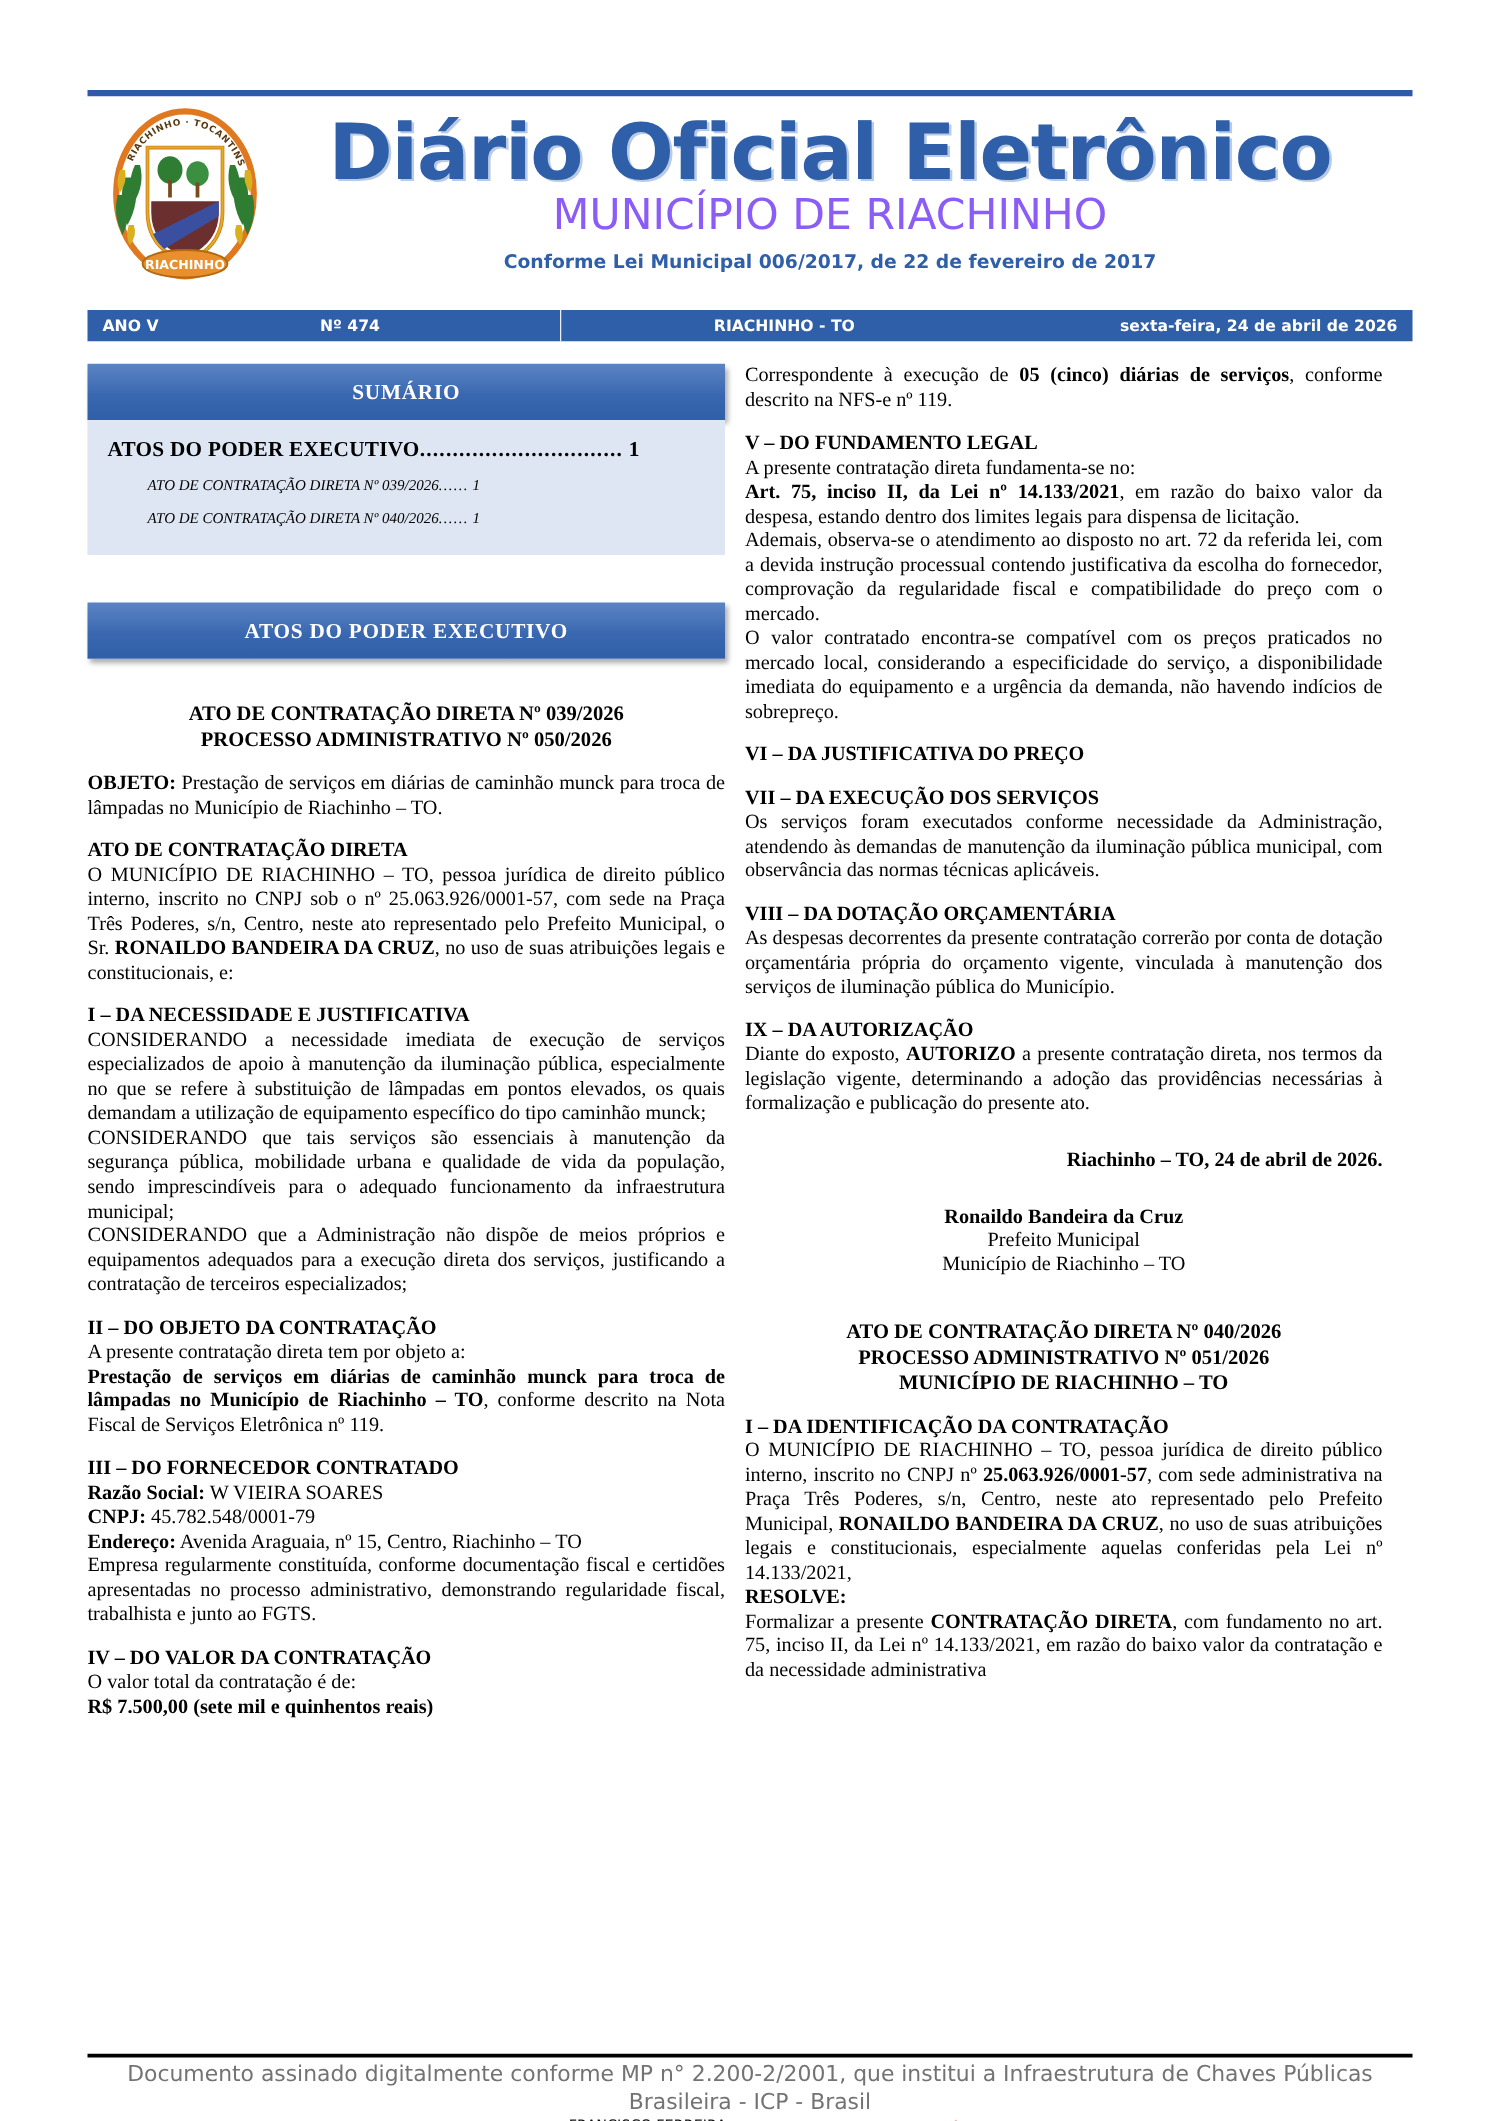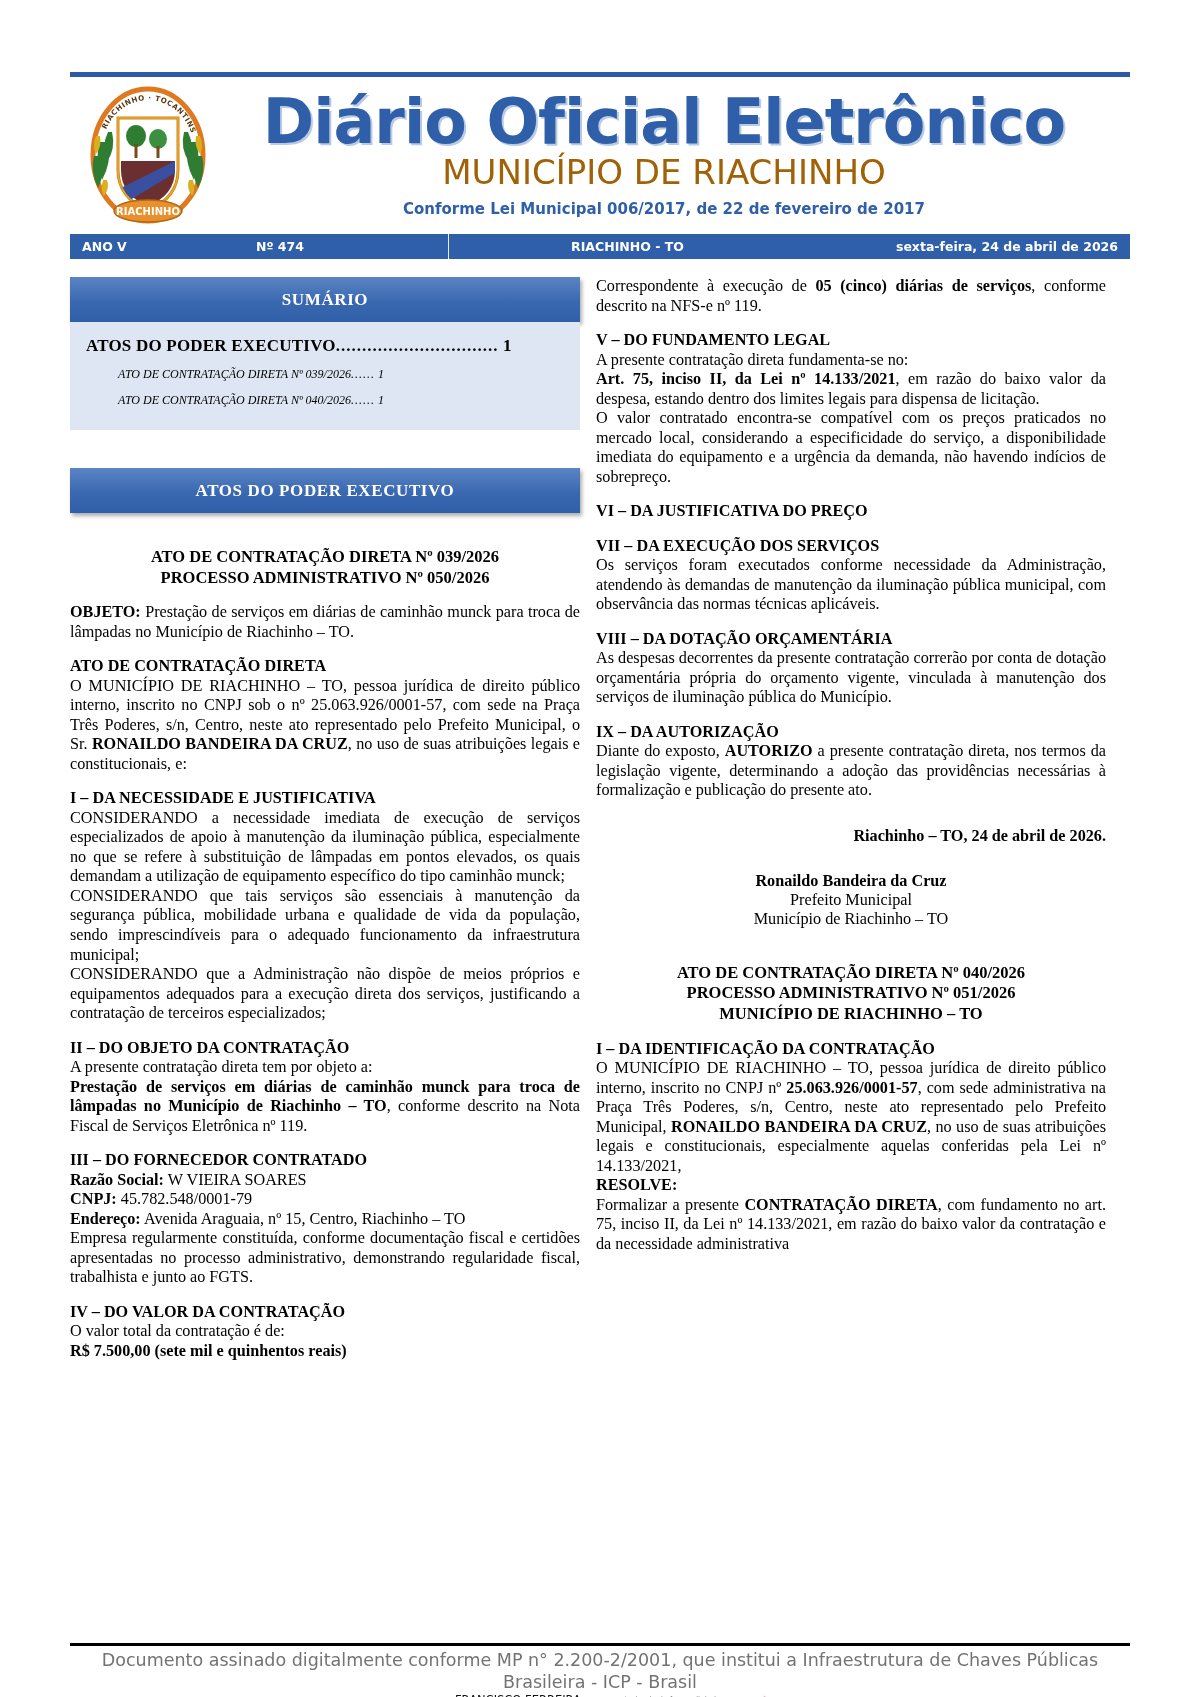--- a/index.html
+++ b/index.html
@@ -59,21 +59,21 @@
     color: #2f5fa8;
     letter-spacing: -1px;
     text-shadow: 2px 2px 0 #b9cbe4;
     white-space: nowrap;
   }
   .doe-sub {
     font-family: "DejaVu Sans", sans-serif;
     font-weight: normal;
     font-size: 34px;
     line-height: 1.05;
-    color: #a16207;
+    color: #8b5cf6;
     letter-spacing: 0px;
     margin-top: 2px;
     white-space: nowrap;
   }
   .doe-law {
     font-family: "DejaVu Sans", sans-serif;
     font-weight: bold;
     font-size: 15px;
     color: #2f5fa8;
     margin-top: 9px;
@@ -84,21 +84,21 @@
     width: 1060px;
     height: 25px;
     background: #2f5fa8;
     color: #fff;
     display: flex;
     align-items: center;
     font-family: "DejaVu Sans", sans-serif;
     font-size: 12.5px;
     font-weight: bold;
     box-sizing: border-box;
-    margin-top: 5px;
+    margin-top: 19px;
   }
   .infobar .cell { padding: 0 12px; }
   .ib-ano { width: 150px; }
   .ib-num { width: 180px; }
   .ib-sep {
     width: 1px; height: 25px; background: #ffffff; opacity: .9;
   }
   .ib-city { flex: 1; text-align: center; }
   .ib-date { width: 300px; text-align: right; padding-right: 14px; }
 
@@ -339,20 +339,21 @@
       <p class="t h">R$ 7.500,00 (sete mil e quinhentos reais)</p>
     </div>
 
     <div class="col">
 
       <p class="t"><span>Correspondente à execução de </span><span class="h">05 (cinco) diárias de serviços</span><span>, conforme descrito na NFS-e nº 119.</span></p>
 
       <p class="t gap h">V – DO FUNDAMENTO LEGAL</p>
       <p class="t">A presente contratação direta fundamenta-se no:</p>
       <p class="t"><span class="h">Art. 75, inciso II, da Lei nº 14.133/2021</span><span>, em razão do baixo valor da despesa, estando dentro dos limites legais para dispensa de licitação.</span></p>
+      <p class="t">Ademais, observa-se o atendimento ao disposto no art. 72 da referida lei, com a devida instrução processual contendo justificativa da escolha do fornecedor, comprovação da regularidade fiscal e compatibilidade do preço com o mercado.</p>
 
       <p class="t">O valor contratado encontra-se compatível com os preços praticados no mercado local, considerando a especificidade do serviço, a disponibilidade imediata do equipamento e a urgência da demanda, não havendo indícios de sobrepreço.</p>
       <p class="t gap h">VI – DA JUSTIFICATIVA DO PREÇO</p>
 
       <p class="t gap h">VII – DA EXECUÇÃO DOS SERVIÇOS</p>
       <p class="t">Os serviços foram executados conforme necessidade da Administração, atendendo às demandas de manutenção da iluminação pública municipal, com observância das normas técnicas aplicáveis.</p>
 
       <p class="t gap h">VIII – DA DOTAÇÃO ORÇAMENTÁRIA</p>
       <p class="t">As despesas decorrentes da presente contratação correrão por conta de dotação orçamentária própria do orçamento vigente, vinculada à manutenção dos serviços de iluminação pública do Município.</p>
 

